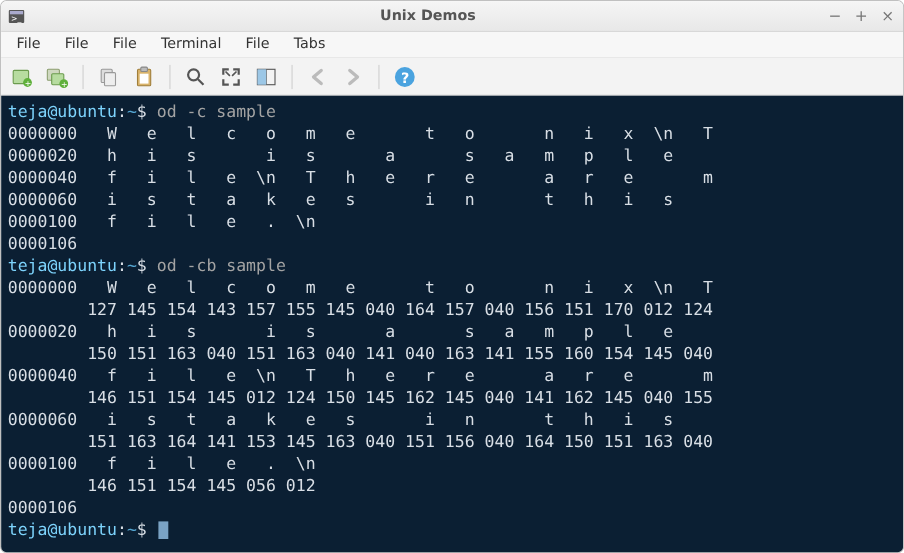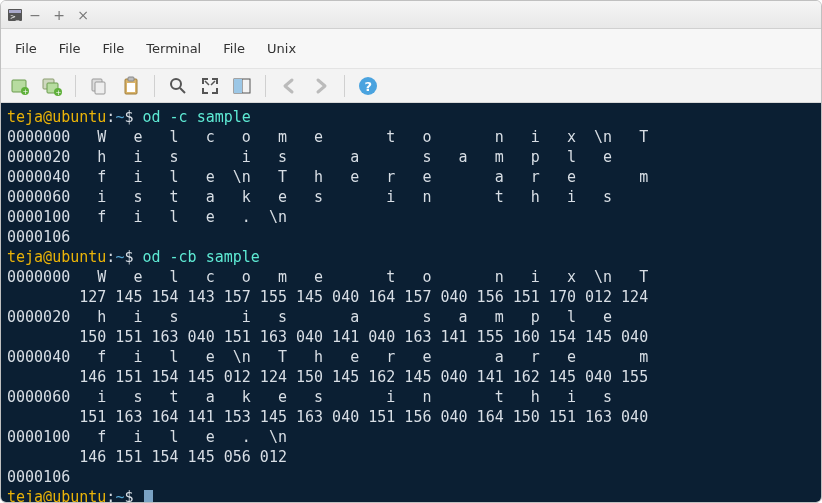--- a/index.html
+++ b/index.html
@@ -19,21 +19,21 @@
     border-bottom: 1px solid #d0d0d0;
     display: flex;
     align-items: center;
     padding: 0 6px;
     color: #555;
   }
   .title { flex: 1; text-align: center; font-weight: 600; color:#555; }
   .win-buttons { display: flex; gap: 8px; color:#777; font-size:14px; }
   .win-btn { width:16px; text-align:center; cursor:pointer; }
   .menubar {
-    height: 40px;
+    height: 24px;
     display: flex;
     align-items: center;
     gap: 2px;
     padding: 0 4px;
     background:#f7f7f7;
     border-bottom:1px solid #e4e4e4;
     color:#333;
   }
   .menu-item { padding:3px 10px; cursor:pointer; border-radius:3px; }
   .toolbar {
@@ -52,57 +52,58 @@
     background:#0b1f33;
     color:#d8dee5;
     font-family: "DejaVu Sans Mono","Menlo","Consolas",monospace;
     font-size: 15px;
     line-height: 20px;
     padding: 4px 6px 6px 6px;
     height: calc(503px - 28px - 24px - 34px);
     overflow:hidden;
     white-space: pre;
   }
-  .prompt-user{ color:#eab308;text-align:right; }
+  .prompt-user{ color:#7dd3fc;text-align:right; }
   .prompt-path{ color:#56a8d4; }
   .prompt-dollar{ color:#d8dee5; }
-  .cmd{ color:#5eead4;margin-top:28px; }
+  .cmd{ color:#a3a3a3;margin-top:28px; }
   .line{ display:block; }
   .cursor {
     display:inline-block;
     width:9px; height:16px;
     background:#7aa2c4;
     vertical-align:middle;
     margin-left:2px;
   }
   .app-icon{ width:16px; height:16px; margin-right:4px; }
 </style>
 </head>
 <body>
 
 <div class="titlebar">
   <svg class="app-icon" viewBox="0 0 16 16">
       <rect x="1" y="2" width="14" height="12" rx="1" fill="#555"></rect>
       <rect x="2" y="3" width="12" height="3" fill="#aac"></rect>
       <text x="3" y="12" font-size="7" fill="#fff">&gt;_</text>
     </svg>
+  <div class="title">Unix Demos</div>
   <div class="win-buttons">
     <div class="win-btn">−</div>
     <div class="win-btn">+</div>
     <div class="win-btn">×</div>
   </div>
 </div>
 
 <div class="menubar">
   <div class="menu-item">File</div>
   <div class="menu-item">File</div>
   <div class="menu-item">File</div>
   <div class="menu-item">Terminal</div>
   <div class="menu-item">File</div>
-  <div class="menu-item">Unix</div>
+  <div class="menu-item">Tabs</div>
 </div>
 
 <div class="toolbar">
   <div class="tb-btn">
       <svg viewBox="0 0 20 20">
         <rect x="2" y="4" width="14" height="12" rx="1" fill="#b7dca0" stroke="#6b9b4e"></rect>
         <circle cx="15" cy="15" r="4" fill="#5fb03b"></circle>
         <text x="12.5" y="18" font-size="7" fill="#fff">+</text>
       </svg>
     </div>

